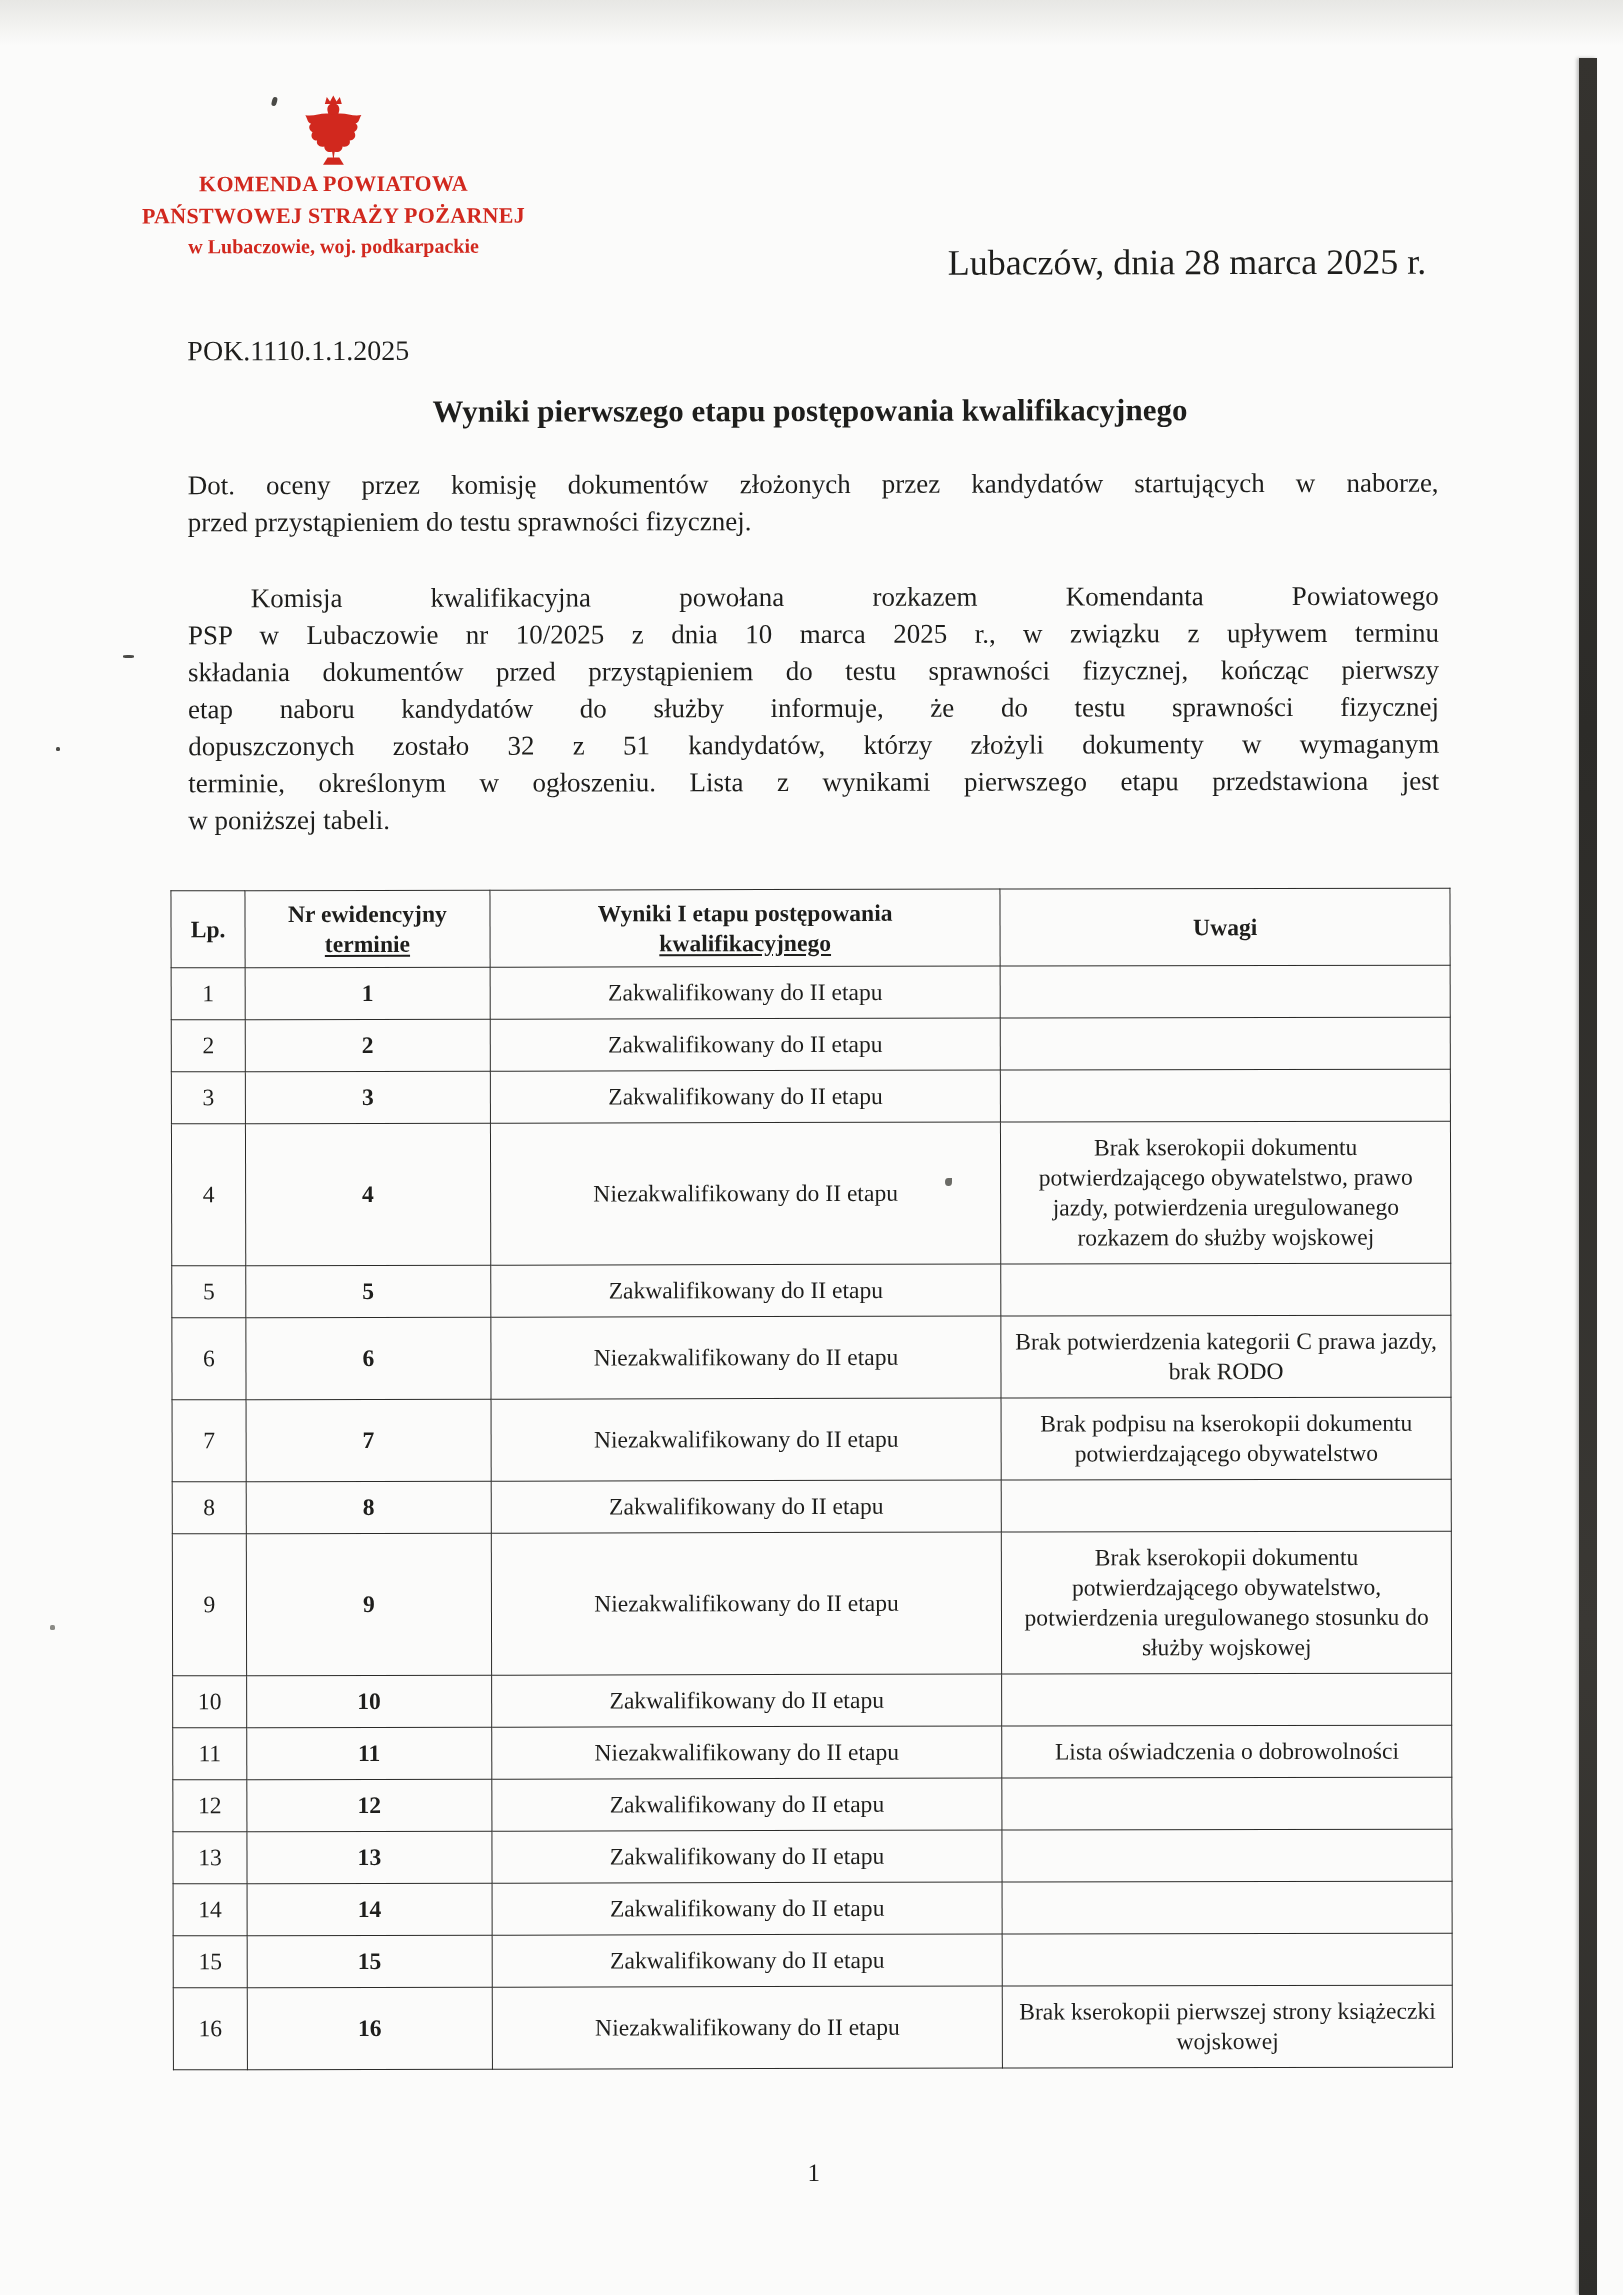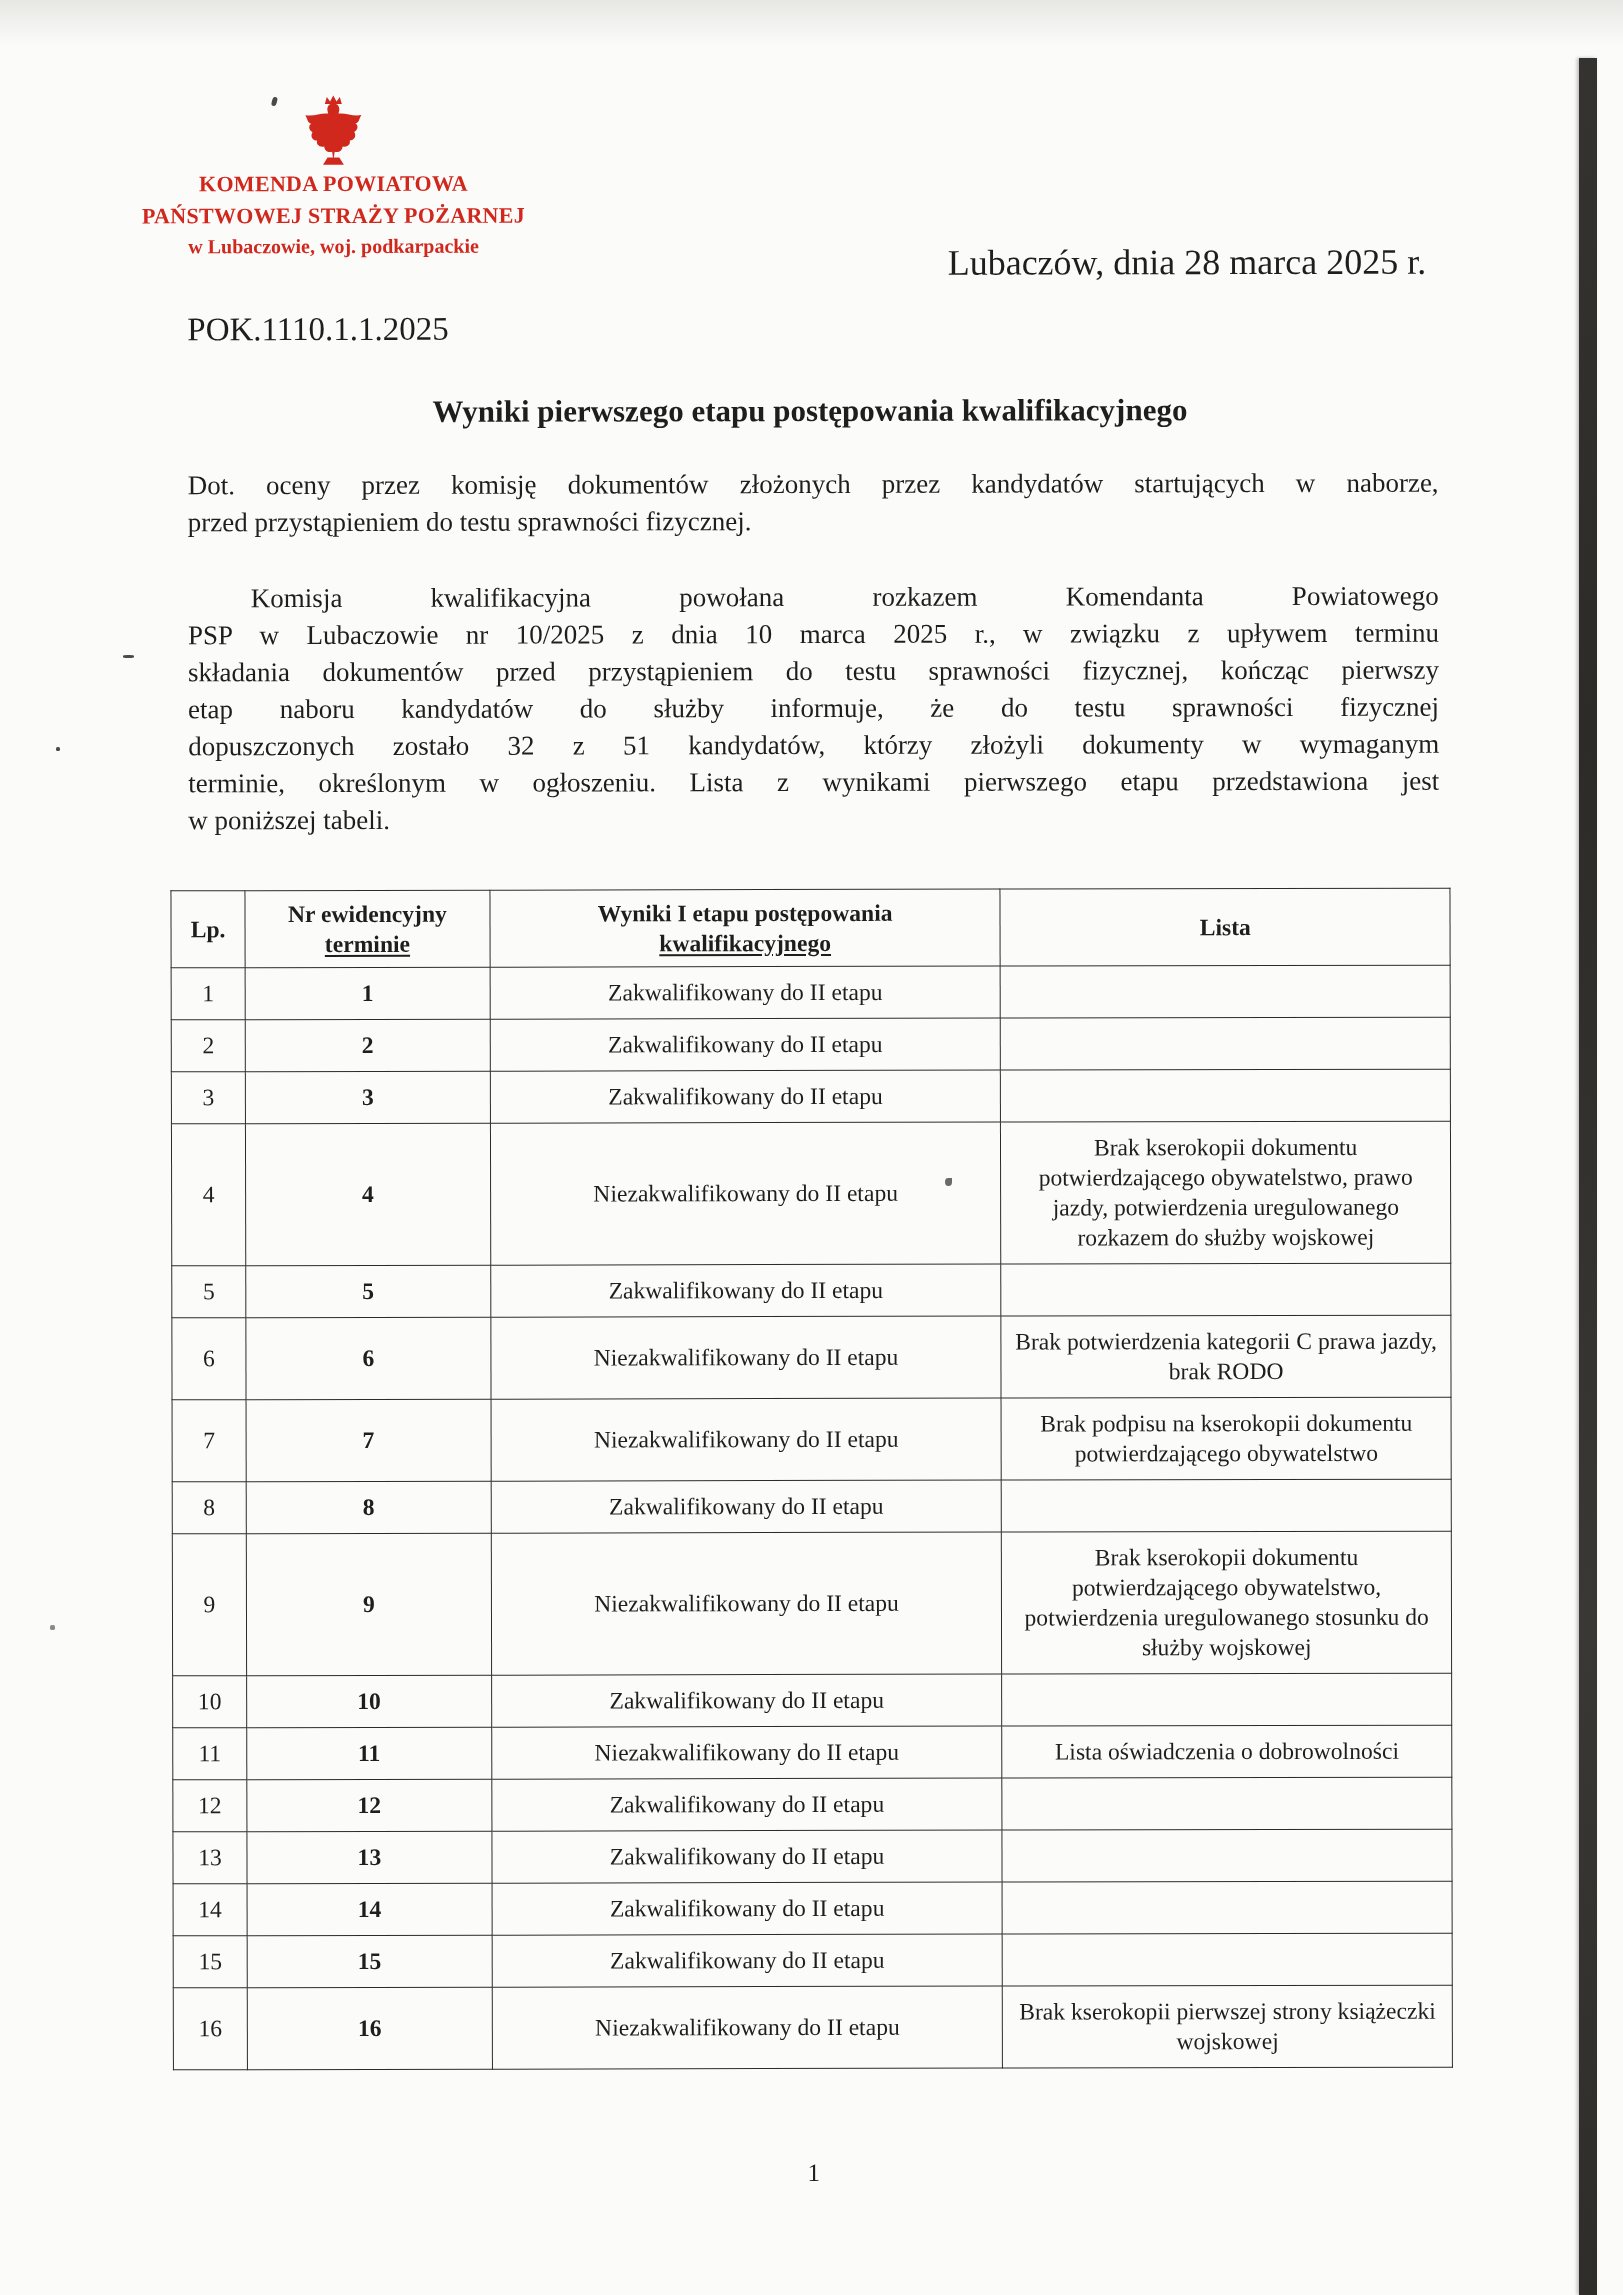--- a/index.html
+++ b/index.html
@@ -20,21 +20,21 @@
   
   .letterhead {
     position:absolute; left:69px; top:92px; width:533px;
     text-align:center; color:var(--letterhead-red,#d1281e); font-weight:bold;
   }
   .emblem { display:inline-block; width:63px; height:73px; margin-bottom:1.3px; color:var(--letterhead-red,#d1281e); }
   .lh-big   { font-size:22px; line-height:32px; letter-spacing:0.3px; }
   .lh-small { font-size:20px; line-height:29px; }
 
   .date { position:absolute; top:242px; right:195px; font-size:36px; }
-  .ref  { position:absolute; top:310px; left:189px; font-size:33px; }
+  .ref  { position:absolute; top:334px; left:189px; font-size:28px; }
 
   .title {
     position:absolute; top:393px; left:0; width:100%;
     text-align:center; font-size:31px; font-weight:bold;
   }
 
   
   .para { position:absolute; left:189px; width:1251px; font-size:27px; line-height:37px; }
   .para.intro { top:466px; }
   .para.main  { top:579px; }
@@ -127,21 +127,21 @@
         <tr>
           <th>Lp.</th>
           <th>
             <span>Nr ewidencyjny</span><br>
             <span class="u">terminie</span>
           </th>
           <th>
             <span>Wyniki I etapu postępowania</span><br>
             <span class="u">kwalifikacyjnego</span>
           </th>
-          <th>Lista</th>
+          <th>Uwagi</th>
         </tr>
       </thead>
       <tbody>
   <tr>
     <td class="lp">1</td>
     <td class="nr">1</td>
     <td class="res">Zakwalifikowany do II etapu</td>
     <td class="rem"></td>
   </tr>
 

